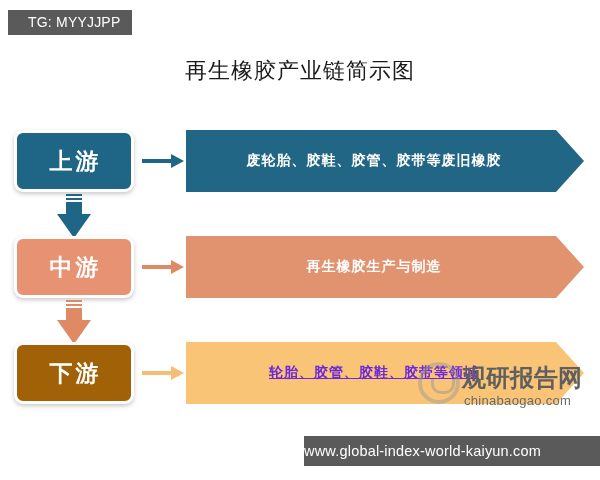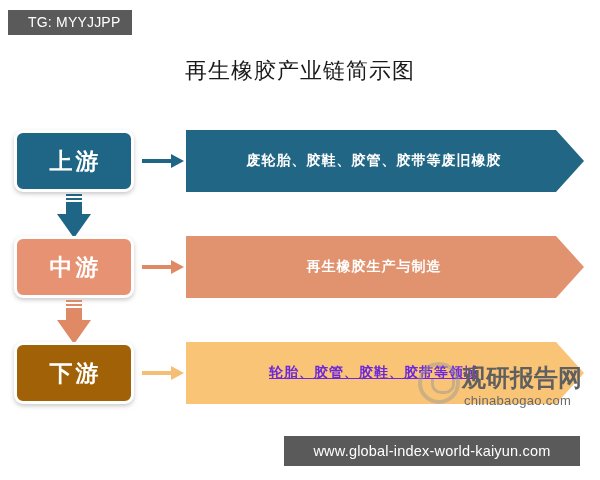--- a/index.html
+++ b/index.html
@@ -226,28 +226,28 @@
     top: 33px;
     font-size: 13px;
     color: #6a6a6a;
     letter-spacing: 0.3px;
     white-space: nowrap;
   }
 
   
   .url-bar {
     position: absolute;
-    left: 284px;
+    left: 304px;
     top: 436px;
     width: 296px;
     height: 30px;
     background: #5a5a5a;
     display: flex;
     align-items: center;
-    justify-content: center;
+    justify-content: flex-start;
   }
   .url-bar-text {
     color: #ffffff;
     font-size: 14.5px;
     letter-spacing: 0.2px;
     white-space: nowrap;
   }
 </style>
 </head>
 <body>

